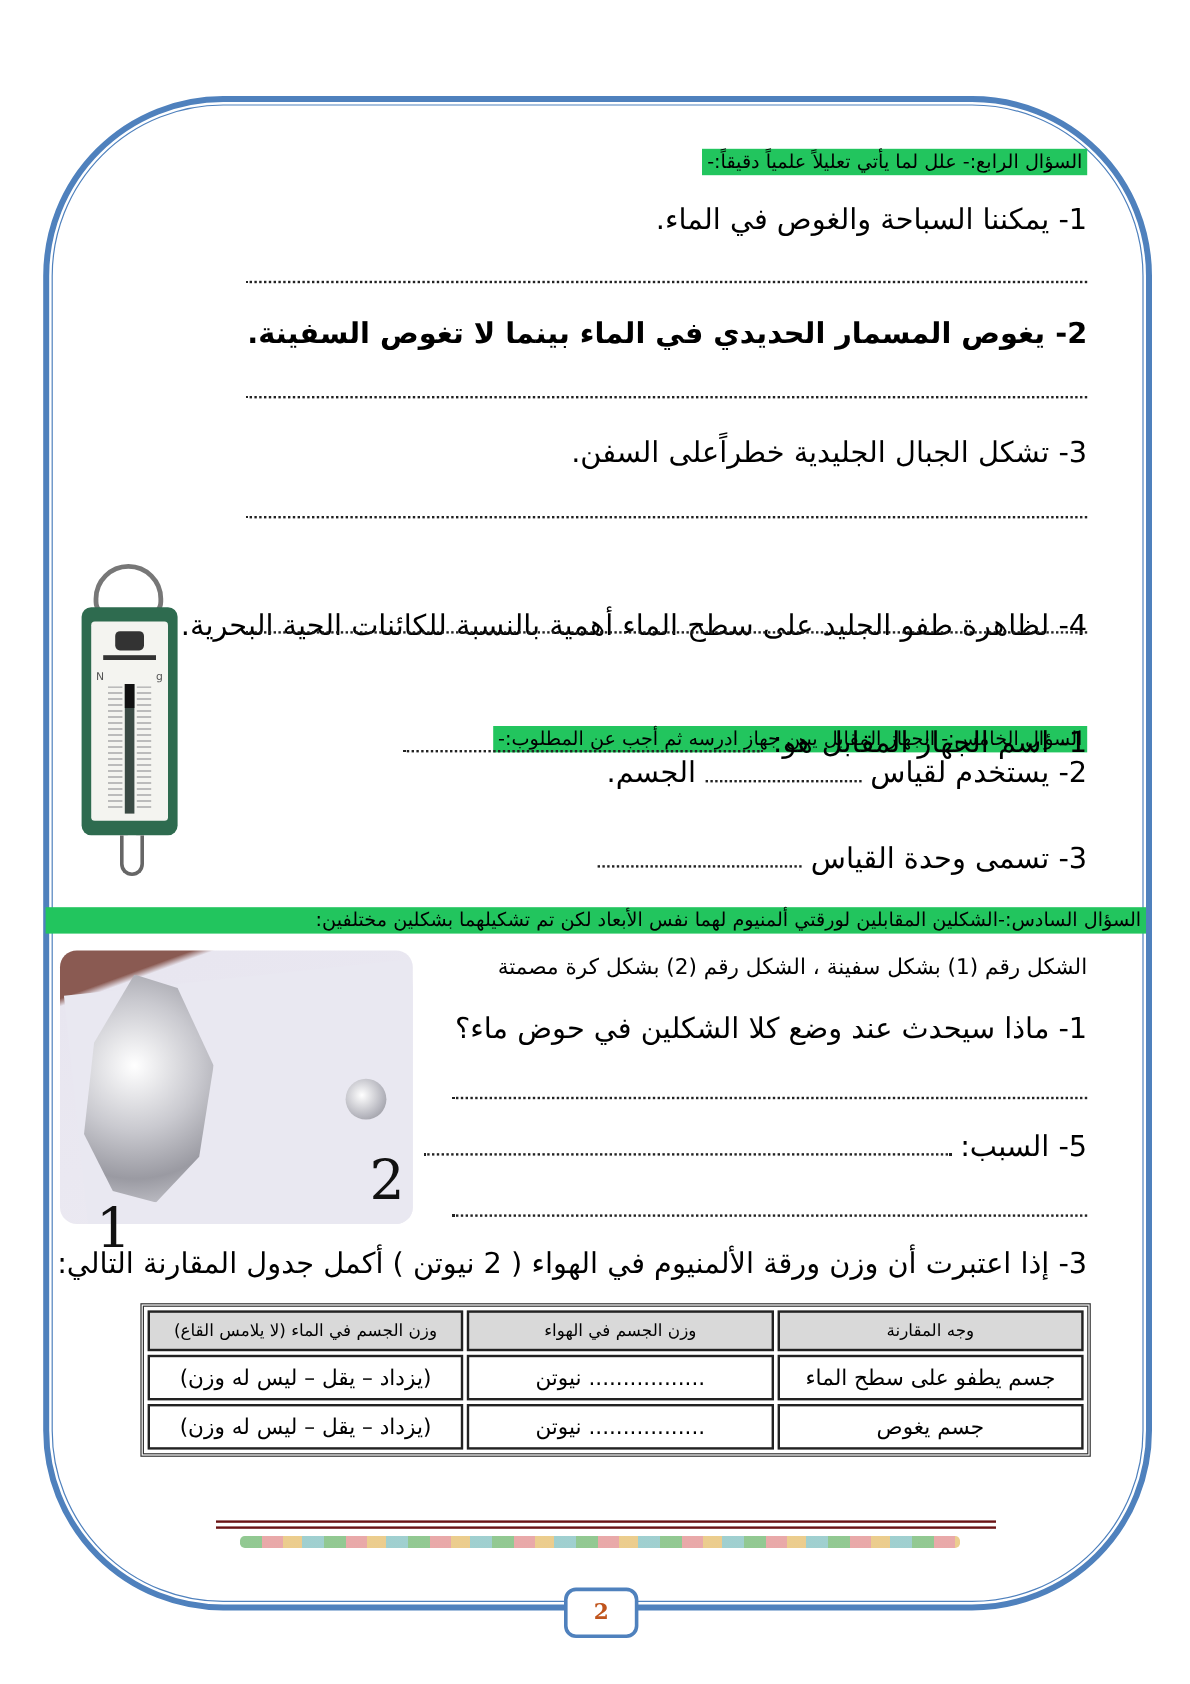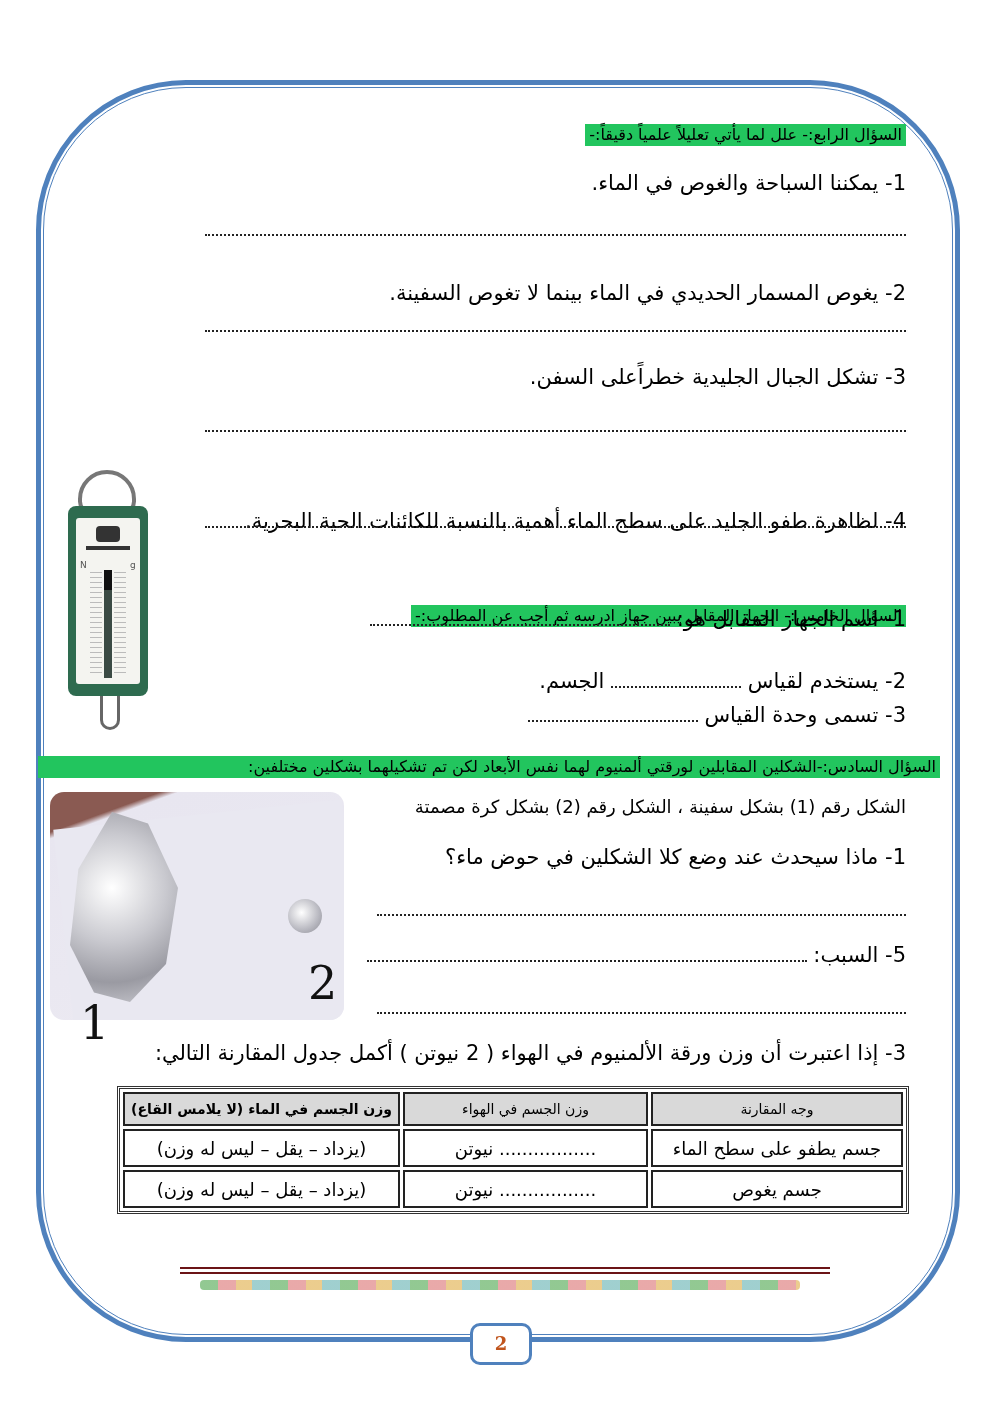--- a/index.html
+++ b/index.html
@@ -4,21 +4,21 @@
 <style>
   html, body { margin:0; padding:0; background:#ffffff; }
   body { width:992px; height:1403px; position:relative; overflow:hidden;
          font-family:"DejaVu Sans", sans-serif; color:#000; }
   .frame { position:absolute; left:36px; top:80px; width:924px; height:1262px;
            border:5px solid #4f81bd; border-radius:150px; box-sizing:border-box; }
   .frame-inner { position:absolute; left:43px; top:87px; width:910px; height:1248px;
            border:1.5px solid #4f81bd; border-radius:143px; box-sizing:border-box; }
   .rtl { direction:rtl; }
   .hdr { position:absolute; background:#22c55e; font-size:16px; line-height:22px; padding:0 4px; white-space:nowrap; }
-  .line { position:absolute; right:86px; font-size:21px; line-height:26px; white-space:nowrap; }
+  .line { position:absolute; right:86px; font-size:24px; line-height:26px; white-space:nowrap; }
   .dots { position:absolute; right:86px; height:2px; border-bottom:2px dotted #222; }
   .dots-inline { display:inline-block; border-bottom:2px dotted #222; height:6px; vertical-align:baseline; }
   
   .scale { position:absolute; left:64px; top:470px; width:90px; height:265px; }
   .ring { position:absolute; left:14px; top:0; width:58px; height:45px; border:4px solid #777; border-radius:30px 30px 14px 14px; box-sizing:border-box; }
   .body-scale { position:absolute; left:4px; top:36px; width:80px; height:190px; background:#2e6b4f; border-radius:8px; }
   .face { position:absolute; left:8px; top:12px; width:64px; height:166px; background:#f4f4f0; border-radius:3px; }
   .tube { position:absolute; left:28px; top:52px; width:8px; height:108px; background:#3a4a44; }
   .tube-top { position:absolute; left:28px; top:52px; width:8px; height:20px; background:#111; }
   .ticks-l, .ticks-r { position:absolute; top:54px; width:12px; height:104px;
@@ -54,36 +54,36 @@
 <body>
 
 <div class="frame"></div>
 <div class="frame-inner"></div>
 
 <div class="hdr rtl" style="right:86px; top:124px;">السؤال الرابع:- علل لما يأتي تعليلاً علمياً دقيقاً:-</div>
 
 <div class="line rtl" style="top:170px;">1- يمكننا السباحة والغوص في الماء.</div>
 <div class="dots" style="top:232px; left:205px;"></div>
 
-<div class="line rtl" style="top:280px;">2- يغوص المسمار الحديدي في الماء بينما لا تغوص السفينة.</div>
+<div class="line rtl" style="top:265px;font-weight:bold;">2- يغوص المسمار الحديدي في الماء بينما لا تغوص السفينة.</div>
 <div class="dots" style="top:328px; left:205px;"></div>
 
 <div class="line rtl" style="top:364px;">3- تشكل الجبال الجليدية خطراًعلى السفن.</div>
 <div class="dots" style="top:428px; left:205px;"></div>
 
 <div class="line rtl" style="top:460px;margin-top:48px;">4- لظاهرة طفو الجليد على سطح الماء أهمية بالنسبة للكائنات الحية البحرية.</div>
 <div class="dots" style="top:524px; left:205px;"></div>
 
 <div class="hdr rtl" style="right:86px; top:561px;margin-top:44px;">السؤال الخامس:- الجهاز المقابل يبين جهاز ادرسه ثم أجب عن المطلوب:-</div>
 
 <div class="line rtl" style="top:606px;">
   <span>1- اسم الجهاز المقابل هو:</span>
   <span class="dots-inline" style="width:300px;"></span>
 </div>
-<div class="line rtl" style="top:668px;text-align:right;">
+<div class="line rtl" style="top:631px;text-align:right;">
   <span>2- يستخدم لقياس</span>
   <span class="dots-inline" style="width:130px;"></span>
   <span>الجسم.</span>
 </div>
 <div class="line rtl" style="top:702px;">
   <span>3- تسمى وحدة القياس</span>
   <span class="dots-inline" style="width:170px;"></span>
 </div>
 
 <div class="scale">
@@ -96,21 +96,21 @@
       <div class="ticklabel" style="left:54px; top:42px; font-size:9px;">g</div>
       <div class="ticks-l"></div>
       <div class="ticks-r"></div>
       <div class="tube"></div>
       <div class="tube-top"></div>
     </div>
   </div>
   <div class="hook"></div>
 </div>
 
-<div class="hdr rtl" style="right:52px; left:38px; top:756px; text-align:right; font-size:16px;">السؤال السادس:-الشكلين المقابلين لورقتي ألمنيوم لهما نفس الأبعاد لكن تم تشكيلهما بشكلين مختلفين:</div>
+<div class="hdr rtl" style="right:37px; left:38px; top:756px; text-align:right; font-size:16px;">السؤال السادس:-الشكلين المقابلين لورقتي ألمنيوم لهما نفس الأبعاد لكن تم تشكيلهما بشكلين مختلفين:</div>
 
 <div class="line rtl" style="top:794px; font-size:18px;">الشكل رقم (1) بشكل سفينة ، الشكل رقم (2) بشكل كرة مصمتة</div>
 
 <div class="line rtl" style="top:844px;">1- ماذا سيحدث عند وضع كلا الشكلين في حوض ماء؟</div>
 <div class="dots" style="top:912px; left:377px;"></div>
 
 <div class="line rtl" style="top:942px;">
   <span>5- السبب:</span>
   <span class="dots-inline" style="width:440px;"></span>
 </div>
@@ -124,21 +124,21 @@
 </div>
 <div class="num" style="left:80px; top:996px;">1</div>
 
 <div class="line rtl" style="top:1040px;">3- إذا اعتبرت أن وزن ورقة الألمنيوم في الهواء ( 2 نيوتن ) أكمل جدول المقارنة التالي:</div>
 
 <table class="tbl">
   <tbody>
       <tr class="head">
     <td style="width:33%;">وجه المقارنة</td>
     <td style="width:33%;">وزن الجسم في الهواء</td>
-    <td style="width:34%;font-weight:bold;">وزن الجسم في الماء (لا يلامس القاع)</td>
+    <td style="width:34%;">وزن الجسم في الماء (لا يلامس القاع)</td>
   </tr>
   <tr>
     <td>جسم يطفو على سطح الماء</td>
     <td>................. نيوتن</td>
     <td>(يزداد – يقل – ليس له وزن)</td>
   </tr>
   <tr>
     <td>جسم يغوص</td>
     <td>................. نيوتن</td>
     <td>(يزداد – يقل – ليس له وزن)</td>

